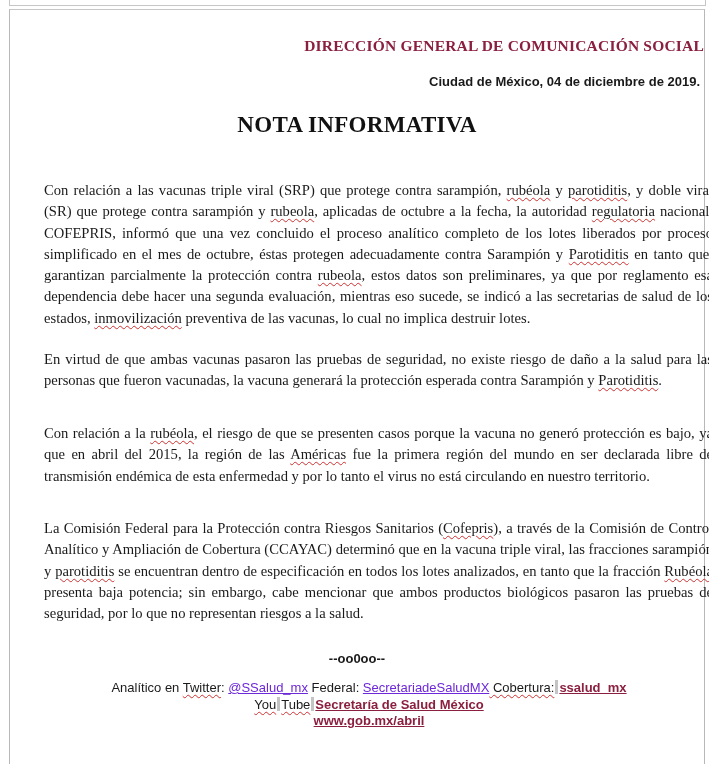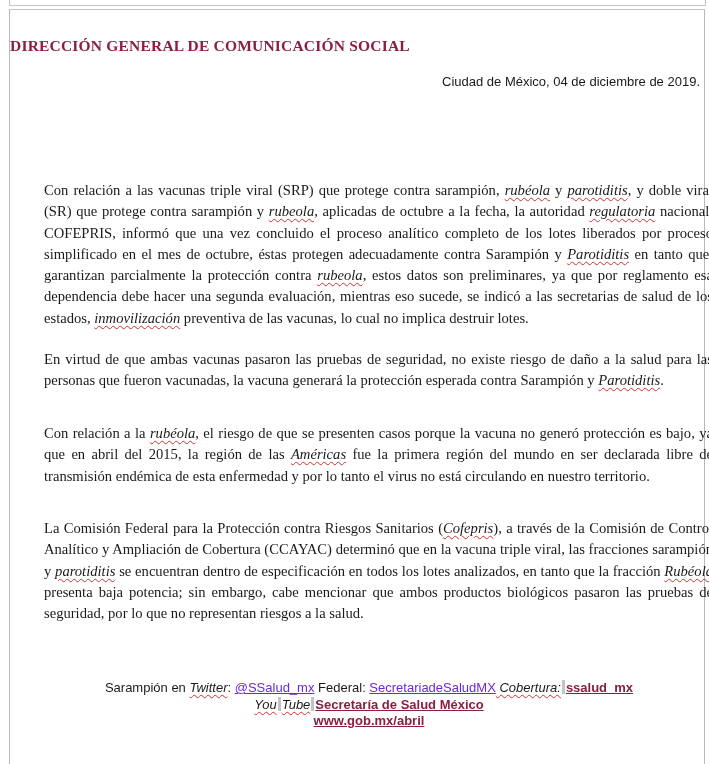--- a/index.html
+++ b/index.html
@@ -1,59 +1,61 @@
 <!DOCTYPE html>
 <html><head>
 <meta charset="utf-8">
 <style>
   html, body { margin: 0; padding: 0; background: #ffffff; }
   body { width: 709px; height: 764px; position: relative; overflow: hidden; font-family: "Liberation Serif", serif; color: #1a1a1a; }
   .top-strip { position: absolute; left: 9px; top: 0; width: 695px; height: 5px; border-left: 1px solid #c6c6c6; border-right: 1px solid #c6c6c6; border-bottom: 1px solid #c6c6c6; }
   .page { position: absolute; left: 9px; top: 9px; width: 694px; height: 760px; border-left: 1px solid #b8b8b8; border-right: 1px solid #b8b8b8; border-top: 1px solid #c6c6c6; }
-  .org-title { position: absolute; left: 0; width: 100%; top: 27px; text-align: left; font-family: "Liberation Serif", serif; font-weight: bold; font-size: 15.5px; color: #8b1f3f; letter-spacing: 0.2px; }
-  .date-line { position: absolute; right: 4px; top: 64px; font-family: "Liberation Sans", sans-serif; font-weight: normal; font-size: 13px; color: #1a1a1a; margin-left: 12px; }
+  .org-title { position: absolute; left: 0; width: 100%; top: 27px; text-align: right; font-family: "Liberation Serif", serif; font-weight: bold; font-size: 15.5px; color: #8b1f3f; letter-spacing: 0.2px; }
+  .date-line { position: absolute; right: 4px; top: 64px; font-family: "Liberation Sans", sans-serif; font-weight: bold; font-size: 13px; color: #1a1a1a; margin-left: 12px; }
   .doc-title { position: absolute; left: 0; width: 100%; top: 102px; text-align: center; font-family: "Liberation Serif", serif; font-weight: bold; font-size: 23px; color: #111; letter-spacing: 0.3px; }
   .body-text { position: absolute; left: 34px; width: 669px; font-family: "Liberation Serif", serif; font-size: 14.6px; line-height: 21.3px; text-align: justify; color: #1a1a1a; }
   .p1 { top: 170px; }
   .p2 { top: 339px; }
   .p3 { top: 413px; }
   .p4 { top: 508px; }
   .body-text p { margin: 0; }
-  .sq { text-decoration: underline wavy #d03030; text-decoration-thickness: 1px; text-underline-offset: 2px; font-style: italic; }
+  .sq { text-decoration: underline wavy #d03030; text-decoration-thickness: 1px; text-underline-offset: 2px; }
   .separator { position: absolute; left: 0; width: 100%; top: 641px; text-align: center; font-family: "Liberation Sans", sans-serif; font-weight: bold; font-size: 13px; color: #1a1a1a; }
   .footer { position: absolute; left: 0; width: 718px; top: 670px; text-align: center; font-family: "Liberation Sans", sans-serif; font-size: 13px; line-height: 16.5px; color: #1a1a1a; }
   .footer .line { white-space: nowrap; }
   .lnk-blue { color: #6d28d9; font-weight: normal; text-decoration: underline; }
   .lnk-maroon { color: #8b1f3f; font-weight: bold; text-decoration: underline; }
   .mark { display: inline-block; width: 3px; height: 14px; background: #c4c4c4; vertical-align: -2px; margin: 0 1px; }
 </style>
 </head>
 <body>
 
 <div class="top-strip"></div>
 
 <div class="page">
   <div class="org-title">DIRECCIÓN GENERAL DE COMUNICACIÓN SOCIAL</div>
   <div class="date-line">Ciudad de México, 04 de diciembre de 2019.</div>
+  <div class="doc-title">NOTA INFORMATIVA</div>
 
   <div class="body-text p1">
     <p><span>Con relación a las vacunas triple viral (SRP) que protege contra sarampión, </span><span class="sq">rubéola</span><span> y </span><span class="sq">parotiditis</span><span>, y doble viral (SR)  que protege contra sarampión y </span><span class="sq">rubeola</span><span>, aplicadas de octubre a la fecha, la autoridad </span><span class="sq">regulatoria</span><span> nacional, COFEPRIS, informó que una vez concluido el proceso analítico completo de los lotes liberados por proceso simplificado en el mes de octubre, éstas protegen adecuadamente contra Sarampión y </span><span class="sq">Parotiditis</span><span> en tanto que, garantizan parcialmente la protección contra </span><span class="sq">rubeola</span><span>, estos datos son preliminares, ya que por reglamento esa dependencia debe hacer una segunda evaluación, mientras eso sucede, se indicó a las secretarias de salud de los estados, </span><span class="sq">inmovilización</span><span> preventiva de las vacunas, lo cual no implica destruir lotes.</span></p>
   </div>
 
   <div class="body-text p2">
     <p><span>En virtud de que ambas vacunas pasaron las pruebas de seguridad, no existe riesgo de daño a la salud para las personas que fueron vacunadas, la vacuna generará la protección esperada contra Sarampión y </span><span class="sq">Parotiditis</span><span>.</span></p>
   </div>
 
   <div class="body-text p3">
     <p><span>Con relación a la </span><span class="sq">rubéola</span><span>, el riesgo de que se presenten casos porque la vacuna no generó protección es bajo, ya que en abril del 2015, la región de las </span><span class="sq">Américas</span><span> fue la primera región del mundo en ser declarada libre de transmisión endémica de esta enfermedad y por lo tanto el virus no está circulando en nuestro territorio.</span></p>
   </div>
 
   <div class="body-text p4">
     <p><span>La Comisión Federal para la Protección contra Riesgos Sanitarios (</span><span class="sq">Cofepris</span><span>), a través de la  Comisión de Control Analítico y Ampliación de Cobertura (CCAYAC) determinó que en la vacuna triple viral, las fracciones sarampión y </span><span class="sq">parotiditis</span><span> se encuentran dentro de especificación en todos los lotes analizados, en tanto que la fracción </span><span class="sq">Rubéola</span><span> presenta baja potencia; sin embargo, cabe mencionar que ambos productos biológicos pasaron las pruebas de seguridad, por lo que no representan riesgos a la salud.</span></p>
   </div>
 
+  <div class="separator">--oo0oo--</div>
 
   <div class="footer">
-    <div class="line"><span>Sarampión en </span><span class="sq">Twitter</span><span>: </span><a class="lnk-blue">@SSalud_mx</a><span> Federal: </span><a class="lnk-blue">SecretariadeSaludMX</a><span class="sq"> Cobertura:</span><span class="mark"></span><a class="lnk-maroon">ssalud_mx</a></div>
+    <div class="line"><span>Analítico en </span><span class="sq">Twitter</span><span>: </span><a class="lnk-blue">@SSalud_mx</a><span> Federal: </span><a class="lnk-blue">SecretariadeSaludMX</a><span class="sq"> Cobertura:</span><span class="mark"></span><a class="lnk-maroon">ssalud_mx</a></div>
     <div class="line"><span class="sq">You</span><span class="mark"></span><span class="sq">Tube</span><span class="mark"></span><a class="lnk-maroon">Secretaría de Salud México</a></div>
     <div class="line"><a class="lnk-maroon">www.gob.mx/abril</a></div>
   </div>
 </div>
 
 </body></html>

